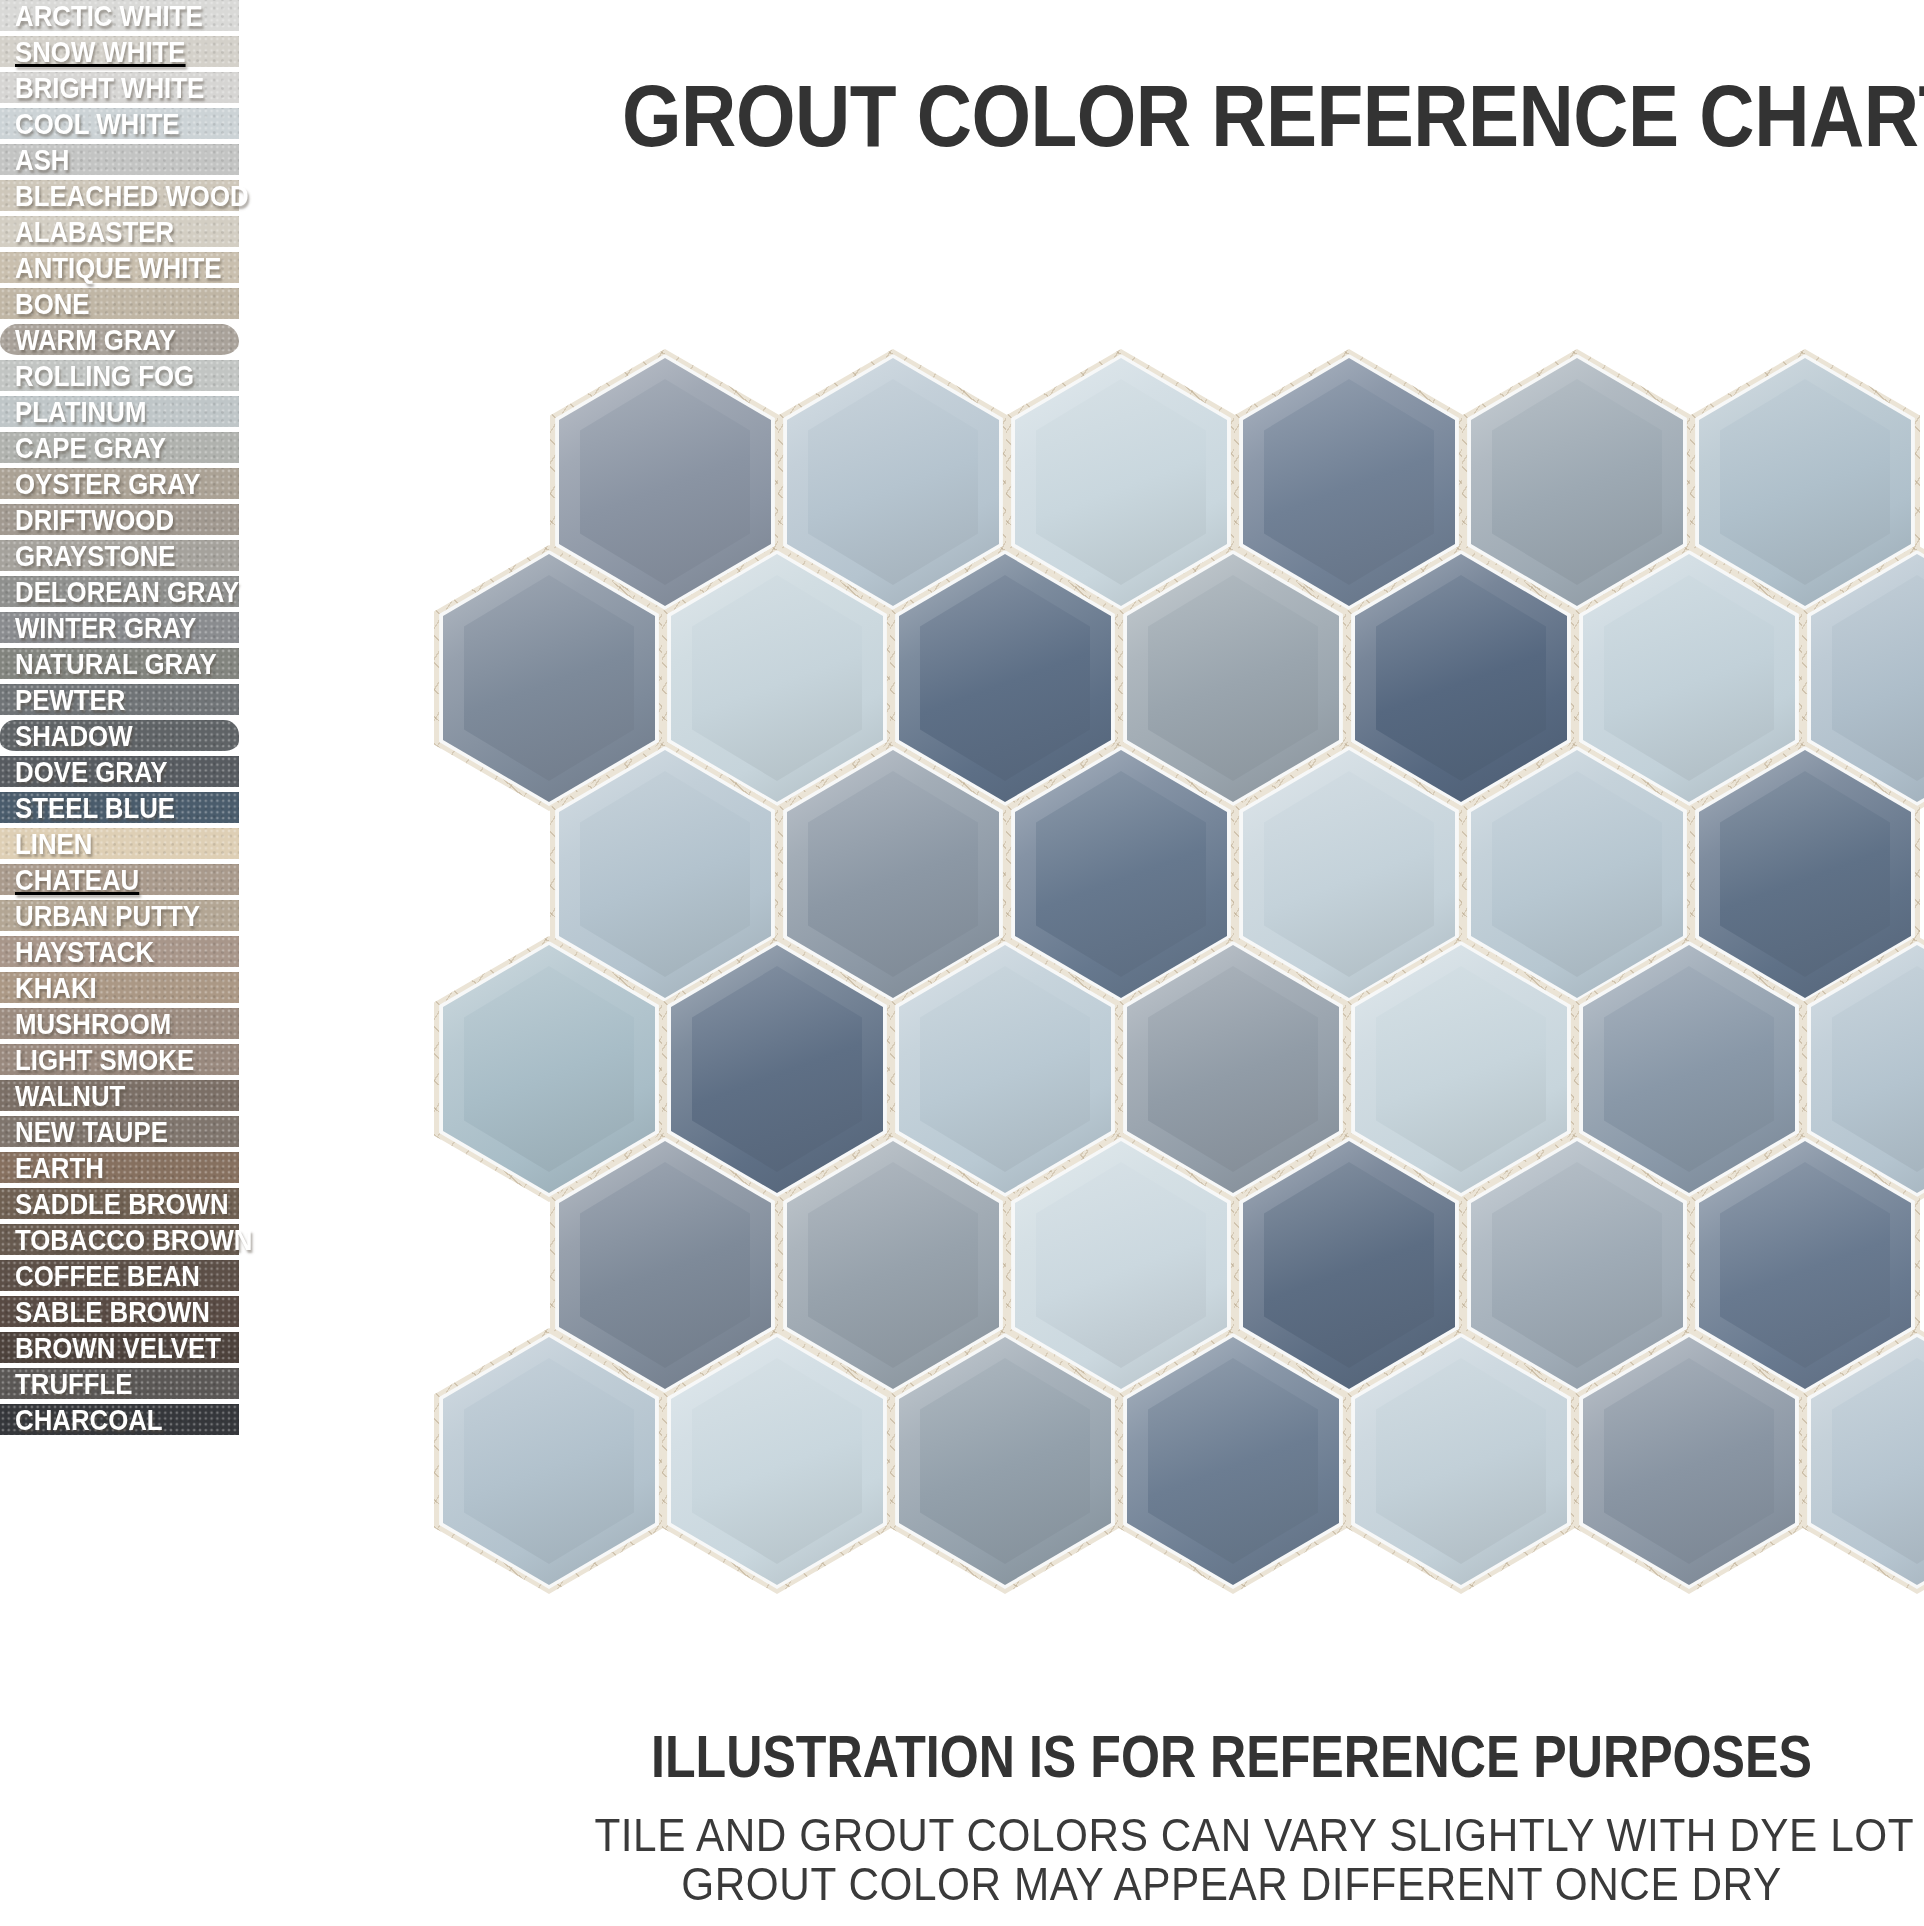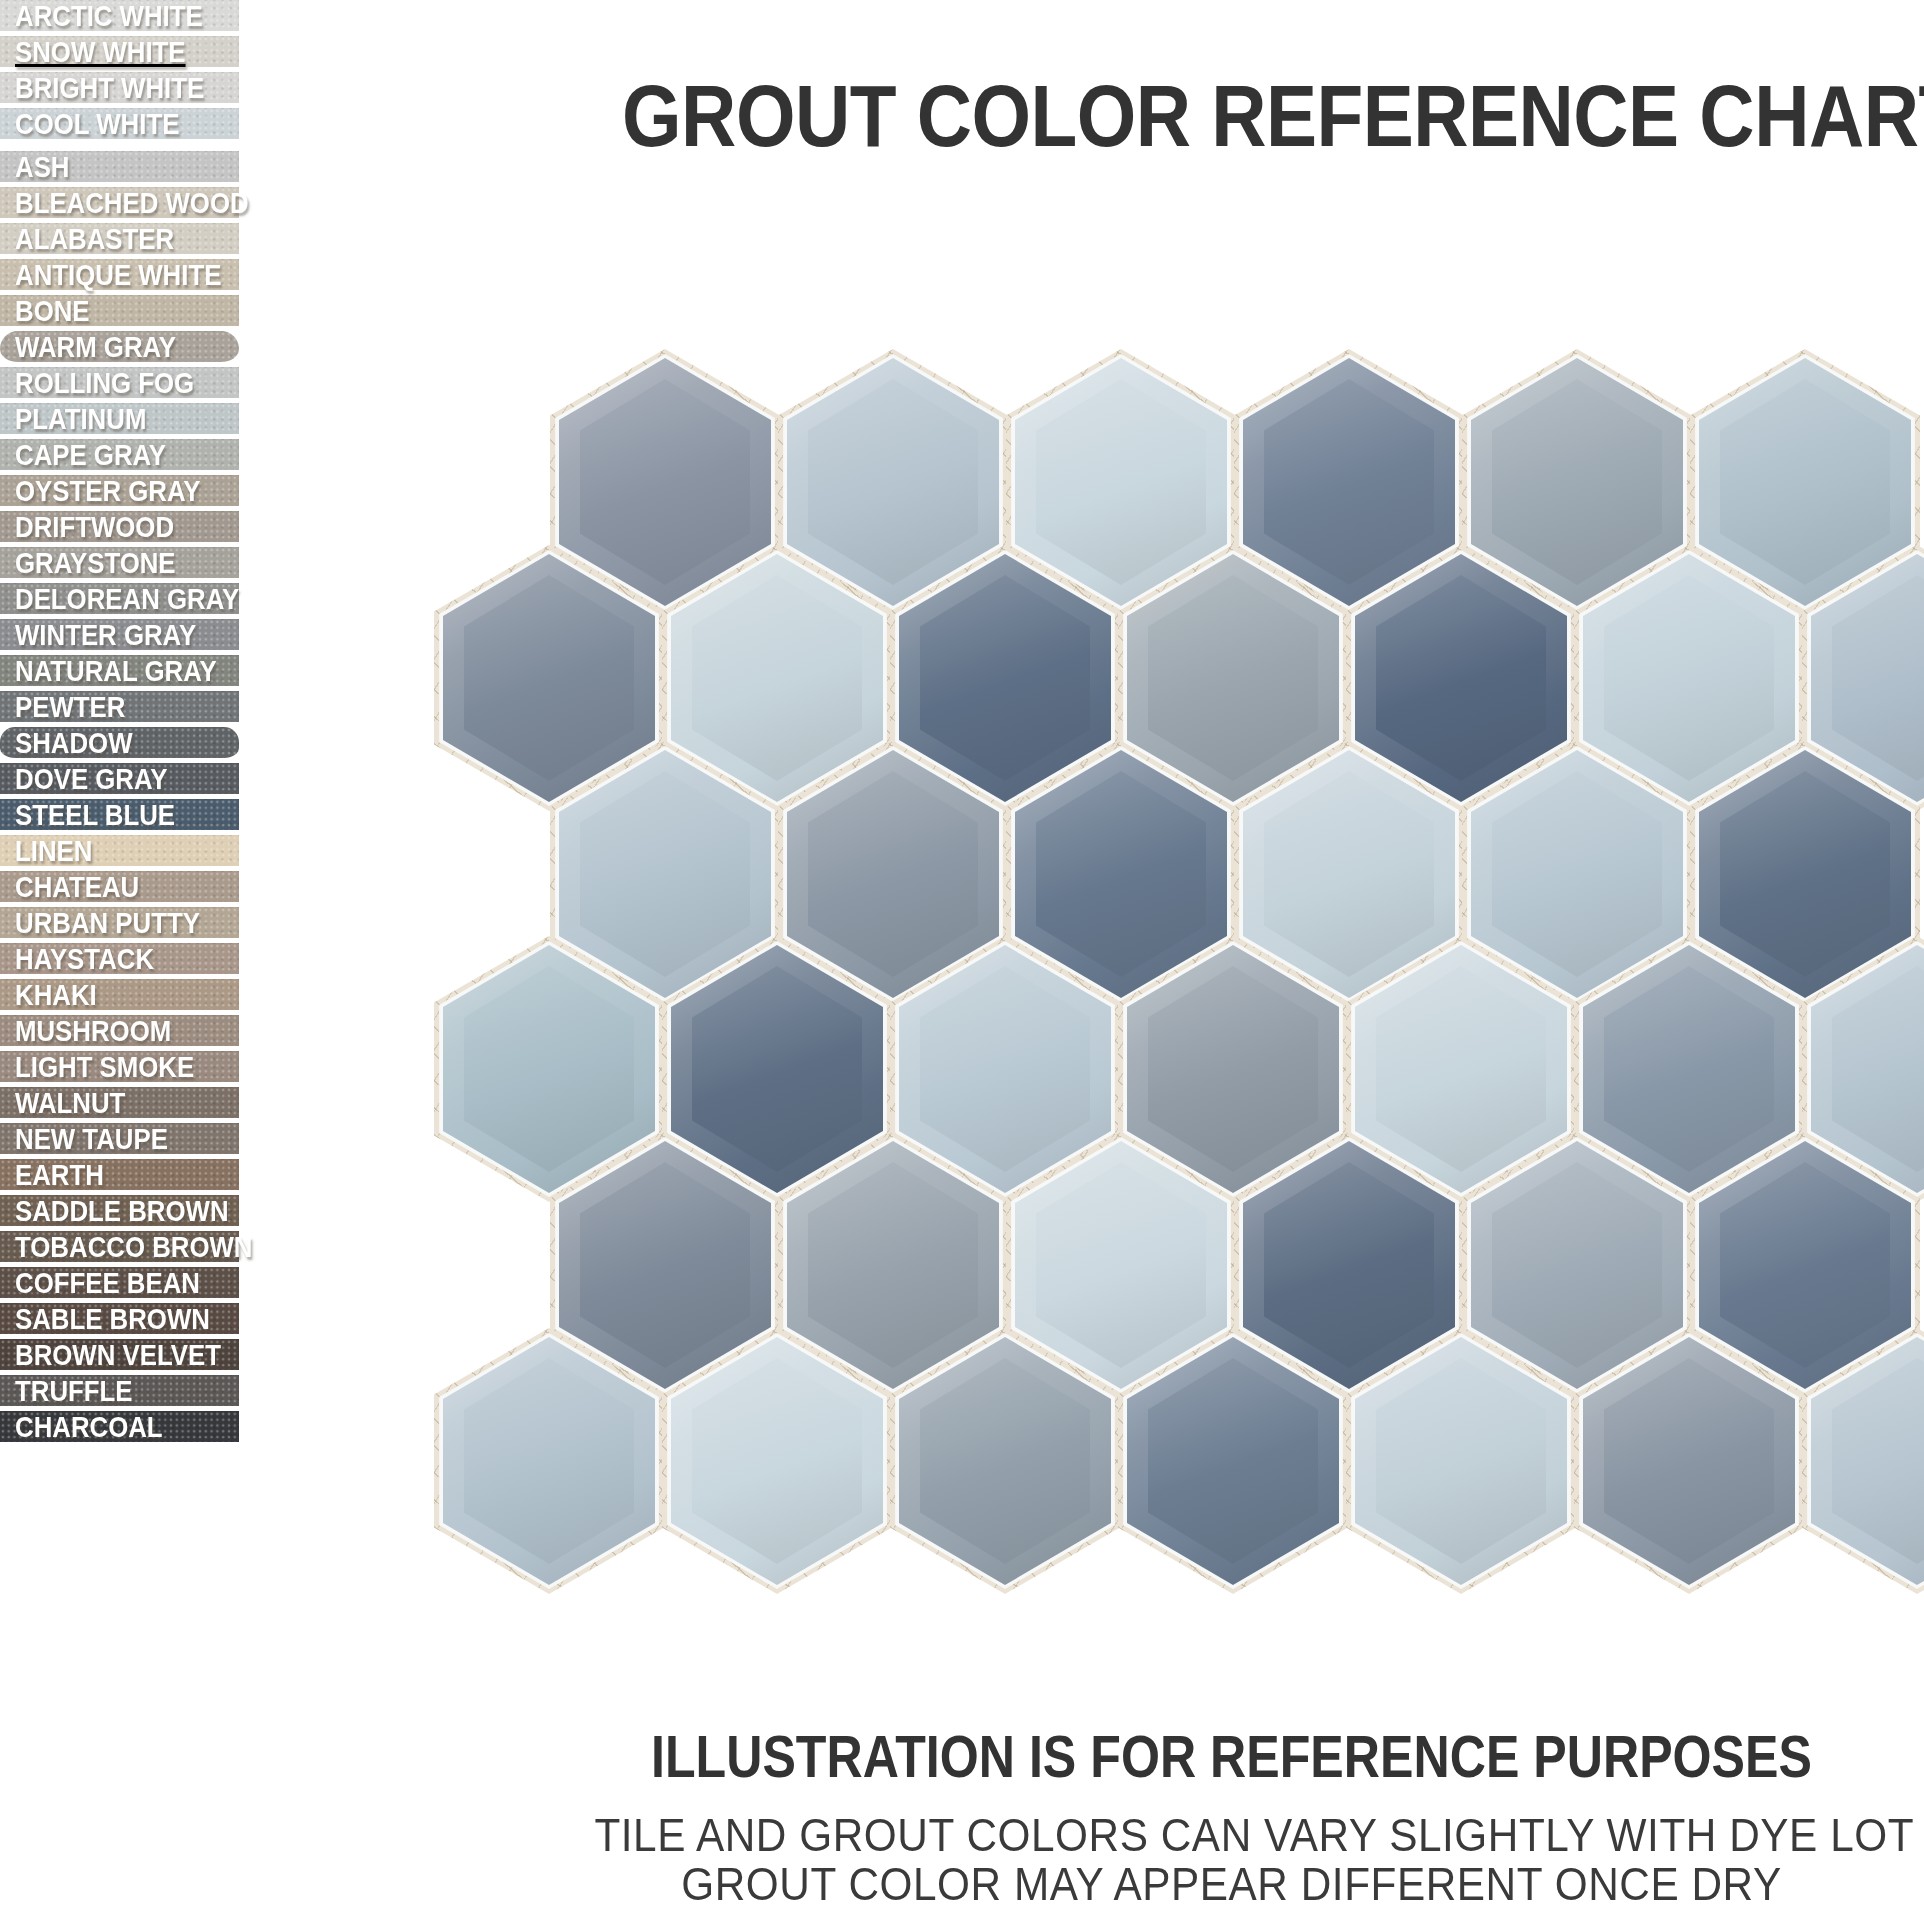--- a/index.html
+++ b/index.html
@@ -55,21 +55,21 @@
     </div>
     <div class="swatch-row" style="background-color: rgb(212, 209, 202); text-decoration: underline;">
       <span class="swatch-label">SNOW WHITE</span>
     </div>
     <div class="swatch-row" style="background-color: rgb(214, 213, 211);">
       <span class="swatch-label">BRIGHT WHITE</span>
     </div>
     <div class="swatch-row" style="background-color: rgb(204, 211, 214);">
       <span class="swatch-label">COOL WHITE</span>
     </div>
-    <div class="swatch-row" style="background-color: rgb(195, 196, 195); margin-top: 7px;">
+    <div class="swatch-row" style="background-color: rgb(195, 196, 195);">
       <span class="swatch-label">ASH</span>
     </div>
     <div class="swatch-row" style="background-color: rgb(206, 199, 186);">
       <span class="swatch-label">BLEACHED WOOD</span>
     </div>
     <div class="swatch-row" style="background-color: rgb(211, 206, 195);">
       <span class="swatch-label">ALABASTER</span>
     </div>
     <div class="swatch-row" style="background-color: rgb(201, 191, 174);">
       <span class="swatch-label">ANTIQUE WHITE</span>
@@ -115,21 +115,21 @@
     </div>
     <div class="swatch-row" style="background-color: rgb(87, 91, 96);">
       <span class="swatch-label">DOVE GRAY</span>
     </div>
     <div class="swatch-row" style="background-color: rgb(74, 92, 108);">
       <span class="swatch-label">STEEL BLUE</span>
     </div>
     <div class="swatch-row" style="background-color: rgb(222, 207, 181);">
       <span class="swatch-label">LINEN</span>
     </div>
-    <div class="swatch-row" style="background-color: rgb(169, 154, 140);">
+    <div class="swatch-row" style="background-color: rgb(169, 154, 140); text-decoration: underline;">
       <span class="swatch-label">CHATEAU</span>
     </div>
     <div class="swatch-row" style="background-color: rgb(179, 166, 148);">
       <span class="swatch-label">URBAN PUTTY</span>
     </div>
     <div class="swatch-row" style="background-color: rgb(168, 150, 138);">
       <span class="swatch-label">HAYSTACK</span>
     </div>
     <div class="swatch-row" style="background-color: rgb(171, 152, 133);">
       <span class="swatch-label">KHAKI</span>

